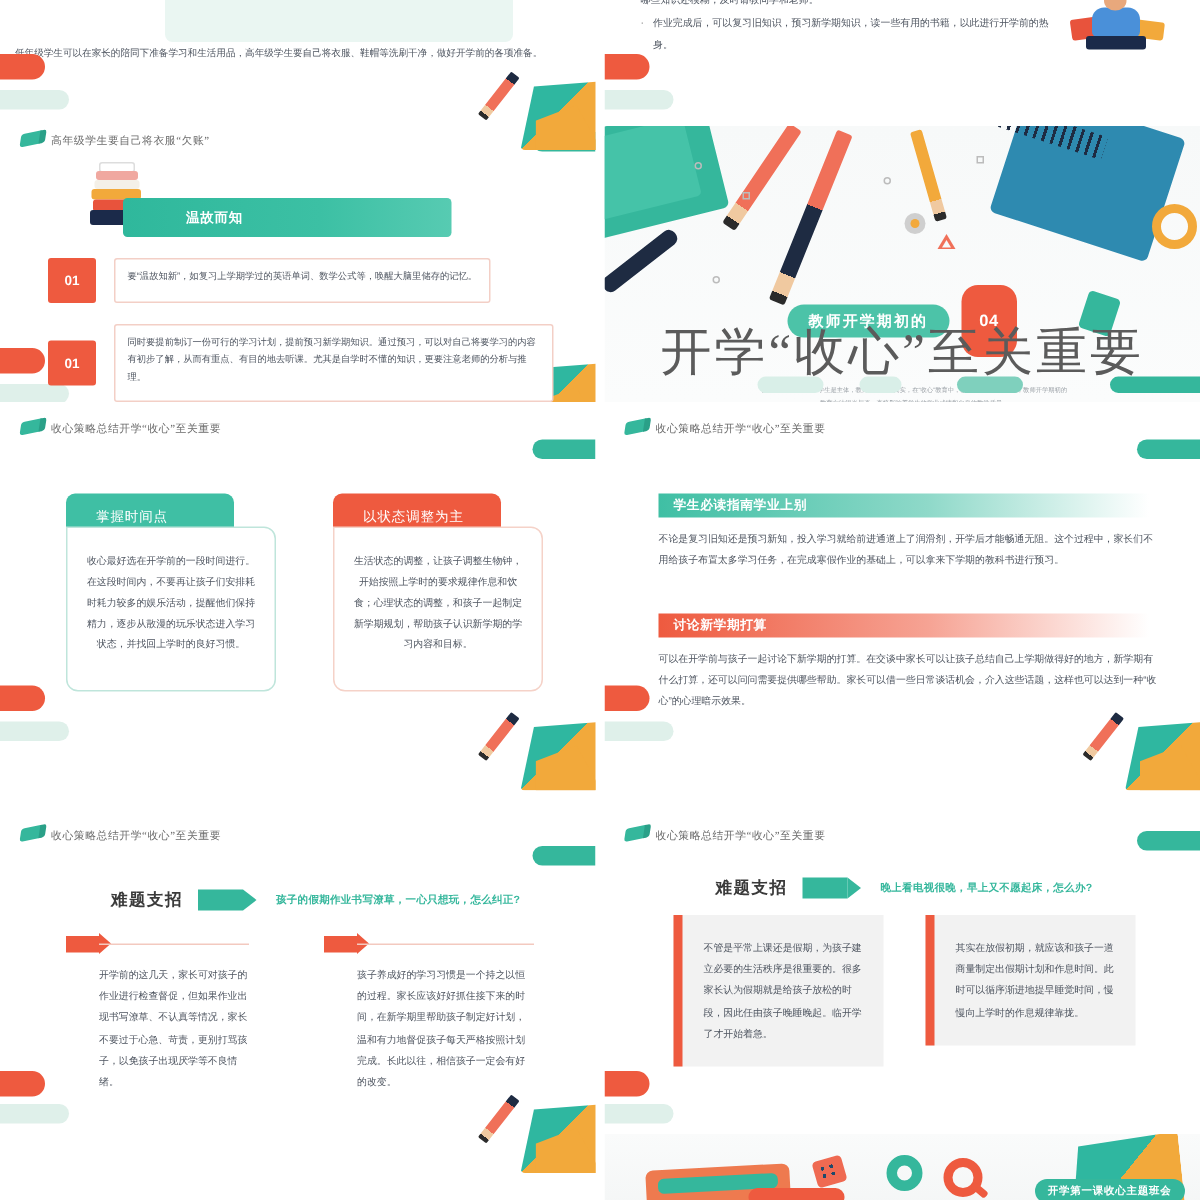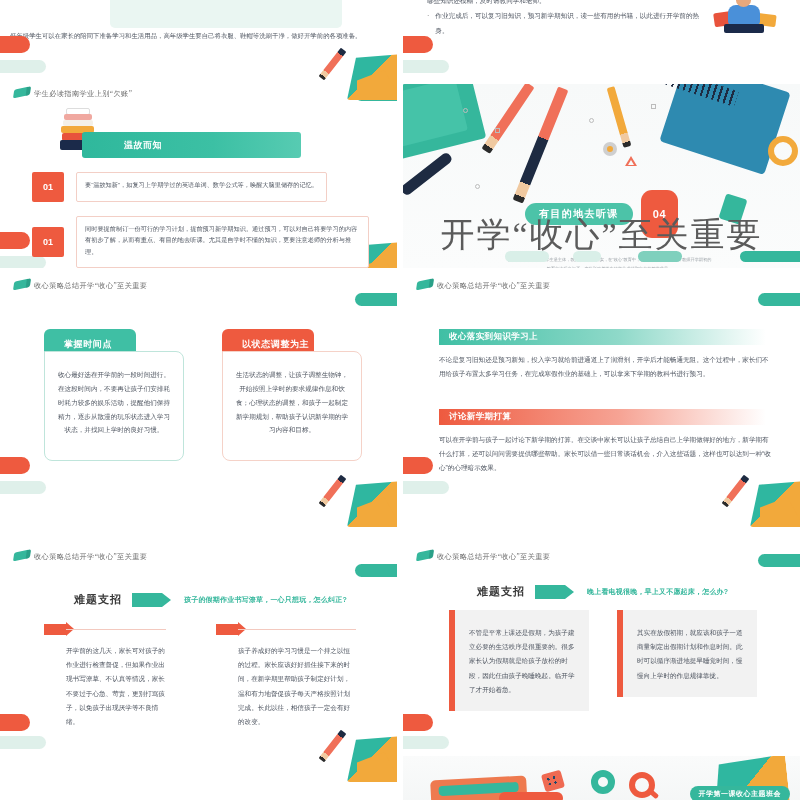--- a/index.html
+++ b/index.html
@@ -224,22 +224,22 @@
   .hero-sub {
     position:absolute; left:56px; right:40px; top:172px; text-align:center;
     font-size:4.2px; line-height:2.1; color:#9aa0a6;
   }
 
   
   .card { position:absolute; width:140px; }
   .card .tab {
     position:relative; height:31px; border-radius:6px 6px 6px 0;
     display:flex; align-items:center; padding-left:20px;
-    color:#fff; font-size:9px; font-weight:bold; letter-spacing:.6px;
-    width:92px;
+    color:#fff; font-size:9px; font-weight:normal; letter-spacing:.6px;
+    width:112px;
   }
   .card .tab:after{
     content:""; position:absolute; left:0; bottom:-7px;
     border-left:0 solid transparent; border-right:10px solid transparent;
     border-top:8px solid var(--dk);
   }
   .card .body {
     position:relative; margin-top:-9px; border:1px solid var(--bd);
     border-radius:0 8px 8px 8px; padding:16px 12px 12px;
     font-size:6.6px; line-height:2.1; color:#4e5560; background:#fff;
@@ -344,21 +344,21 @@
     <div class="corner-cluster" style="right:-6px; top:228px;">
       <div class="cc-folder"></div>
         <div class="cc-folder2"></div>
       <div class="cc-pencil" style="left:4px; top:6px;"></div>
     </div>
 
     <div class="slide-head s1-sub-head">
       <span class="marker-icon">
           <i></i>
         </span>
-      <span>学生必读指南学业上别“欠账”</span>
+      <span>高年级学生要自己将衣服“欠账”</span>
     </div>
 
     <div class="books-stack">
       <b class="bk-open"></b>
         <b class="bk5"></b>
         <b class="bk4"></b>
         <b class="bk3"></b>
         <b class="bk2"></b>
         <b class="bk1"></b>
     </div>
@@ -410,21 +410,21 @@
       <div class="eraser-g"></div>
       <div class="sharp"></div>
       <div class="tri"></div>
       <div class="sq" style="left:92px; top:44px;"></div>
       <div class="ci" style="left:60px; top:24px;"></div>
       <div class="ci" style="left:72px; top:100px;"></div>
       <div class="ci" style="left:186px; top:34px;"></div>
       <div class="sq" style="left:248px; top:20px;"></div>
 
       <div class="pill-row">
-        <div class="pill-green">有目的地去听课</div>
+        <div class="pill-green">教师开学期初的</div>
         <div class="pill-red">04</div>
       </div>
       <div class="hero-title">开学“收心”至关重要</div>
       <div class="hero-sub">
         <div>我们常说：课堂教学学生是主体，教师是主导。其实，在“收心”教育中，教师也处于主导地位，教师开学期初的</div>
         <div>教育方法得当与否，直接影响着学生的学业成绩和自身的教学质量。</div>
       </div>
     </div>
 
     <div class="dec-mint-pill-b" style="left:102px; bottom:6px;"></div>
@@ -468,21 +468,21 @@
     </div>
     <div class="dec-teal-pill-r" style="top:22px"></div>
     <div class="dec-red-pill" style="top:186px"></div>
     <div class="dec-mint-pill" style="top:210px"></div>
     <div class="corner-cluster" style="right:-6px; top:196px;">
       <div class="cc-folder"></div>
         <div class="cc-folder2"></div>
       <div class="cc-pencil" style="left:4px; top:6px;"></div>
     </div>
 
-    <div class="bar-head bar-green" style="left:36px; right:34px; top:58px;">收心落实到知识学习上</div>
+    <div class="bar-head bar-green" style="left:36px; right:34px; top:58px;">学生必读指南学业上别</div>
     <div class="para" style="left:36px; right:28px; top:82px;">不论是复习旧知还是预习新知，投入学习就给前进通道上了润滑剂，开学后才能畅通无阻。这个过程中，家长们不用给孩子布置太多学习任务，在完成寒假作业的基础上，可以拿来下学期的教科书进行预习。</div>
 
     <div class="bar-head bar-red" style="left:36px; right:34px; top:138px;">讨论新学期打算</div>
     <div class="para" style="left:36px; right:28px; top:162px;">可以在开学前与孩子一起讨论下新学期的打算。在交谈中家长可以让孩子总结自己上学期做得好的地方，新学期有什么打算，还可以问问需要提供哪些帮助。家长可以借一些日常谈话机会，介入这些话题，这样也可以达到一种“收心”的心理暗示效果。</div>
   </div>
 
   <div class="slide">
     <div class="slide-head">
       <span class="marker-icon">
           <i></i>

